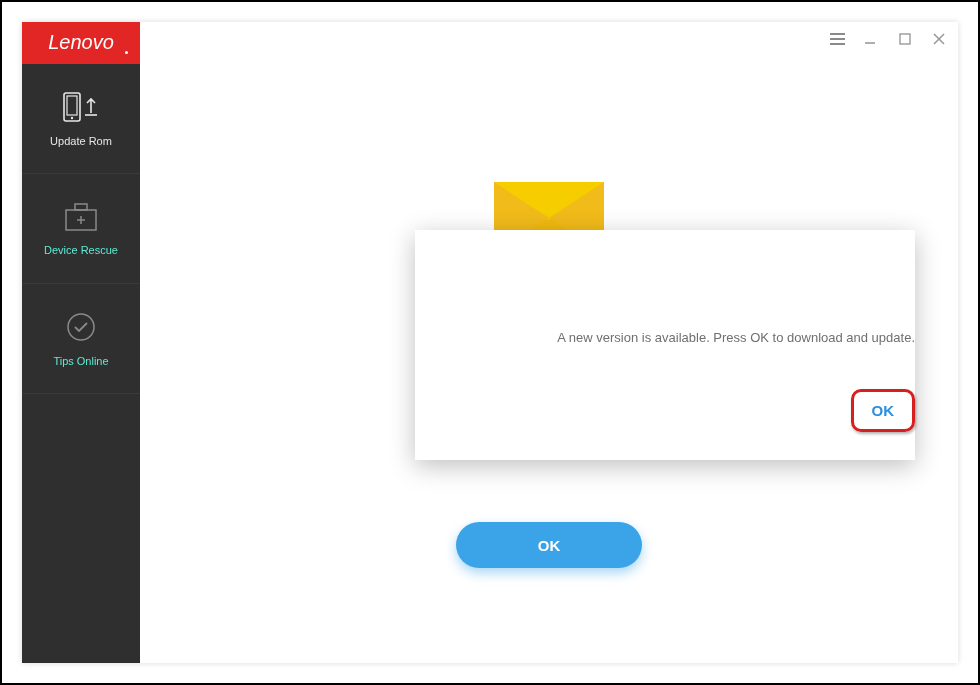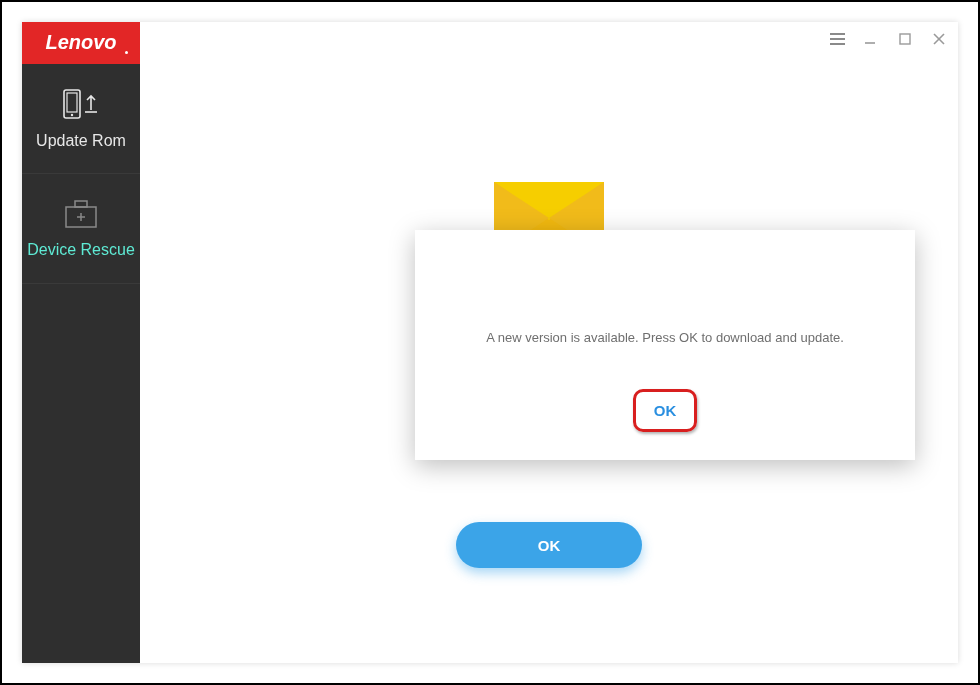--- a/index.html
+++ b/index.html
@@ -1,37 +1,37 @@
 <!DOCTYPE html>
 <html><head>
 <meta charset="utf-8">
 <style>
 * { margin: 0; padding: 0; box-sizing: border-box; }
 html, body { width: 980px; height: 685px; overflow: hidden; font-family: "Segoe UI", Arial, sans-serif; }
 .frame { position: absolute; inset: 0; border: 2px solid #000; background: #fff; }
 .app { position: absolute; left: 20px; top: 20px; right: 20px; bottom: 20px; background: #fff; box-shadow: 0 0 6px rgba(0,0,0,.15); display: flex; }
 .sidebar { width: 118px; background: #2f2f2f; display: flex; flex-direction: column; }
-.logo { height: 42px; background: #e22626; color: #fff; font-weight: 700; font-style: italic; font-size: 20px; display: flex; align-items: center; justify-content: center; padding-bottom: 2px; position: relative; }
+.logo { height: 42px; background: #e22626; color: #fff; font-weight: 400; font-style: italic; font-size: 20px; display: flex; align-items: center; justify-content: center; padding-bottom: 2px; position: relative; }
 .logo::after { content: ""; position: absolute; right: 12px; bottom: 10px; width: 3px; height: 3px; background: #fff; border-radius: 50%; }
 .side-item { height: 110px; display: flex; flex-direction: column; align-items: center; justify-content: center; gap: 12px; color: #5eead4; border-bottom: 1px solid #3a3a3a; cursor: pointer; }
 .side-item.active { color: #e8e8e8; }
-.side-label { font-size: 16px; }
+.side-label { font-size: 11px; }
 .ic { display: flex; align-items: center; justify-content: center; }
 .main { flex: 1; position: relative; background: #fff; }
 .window-controls { position: absolute; top: 10px; right: 12px; display: flex; align-items: center; gap: 20px; }
 .wc { width: 14px; height: 14px; color: #9a9a9a; cursor: pointer; display: flex; align-items: center; justify-content: center; }
 .menu-icon { flex-direction: column; gap: 3px; }
 .menu-icon span { width: 15px; height: 2px; background: #8a8a8a; display: block; }
 .envelope { position: absolute; left: 50%; top: 160px; transform: translateX(-50%); width: 110px; height: 72px; }
 .env-body { position: absolute; inset: 0; background: #f2b90f; }
 .env-flap { position: absolute; left: 0; top: 0; width: 0; height: 0; border-left: 55px solid transparent; border-right: 55px solid transparent; border-top: 38px solid #f6ce00; }
 .env-left { position: absolute; left: 0; bottom: 0; width: 0; height: 0; border-left: 55px solid #f1bb1a; border-top: 36px solid transparent; border-bottom: 36px solid transparent; z-index:1;}
 .env-right { position: absolute; right: 0; bottom: 0; width: 0; height: 0; border-right: 55px solid #f1bb1a; border-top: 36px solid transparent; border-bottom: 36px solid transparent; z-index:1;}
 .big-ok { position: absolute; left: 50%; top: 500px; transform: translateX(-50%); width: 186px; height: 46px; background: #3ba4e8; color: #fff; border: none; border-radius: 23px; font-size: 15px; font-weight: 600; cursor: pointer; box-shadow: 0 5px 12px rgba(59,164,232,.45); }
-.dialog { position: absolute; left: 275px; top: 208px; width: 500px; height: 230px; background: #fff; box-shadow: 0 6px 24px rgba(0,0,0,.25); display: flex; flex-direction: column; align-items: center; }
+.dialog { position: absolute; left: 275px; top: 208px; width: 500px; height: 230px; background: #fff; box-shadow: 0 6px 24px rgba(0,0,0,.25); display: flex; flex-direction: column; align-items: flex-end; }
 .dialog-text { margin-top: 100px; color: #6f6f6f; font-size: 13px; text-align: center; }
 .dialog-ok-wrap { margin-top: 44px; border: 3px solid #d81f1f; border-radius: 10px; padding: 6px 10px; box-shadow: 1px 2px 3px rgba(0,0,0,.3); }
 .dialog-ok { color: #2a8fe0; font-size: 15px; font-weight: 700; background: none; border: none; cursor: pointer; padding: 4px 8px; }
 </style>
 </head>
 <body>
 
 <div class="frame">
   <div class="app">
 
@@ -56,20 +56,29 @@
           <svg width="34" height="30" viewBox="0 0 34 30">
             <rect x="2" y="8" width="30" height="20" fill="none" stroke="#8a8a8a" stroke-width="1.5"></rect>
             <rect x="11" y="2" width="12" height="6" fill="none" stroke="#8a8a8a" stroke-width="1.5"></rect>
             <line x1="17" y1="14" x2="17" y2="22" stroke="#8a8a8a" stroke-width="1.5"></line>
             <line x1="13" y1="18" x2="21" y2="18" stroke="#8a8a8a" stroke-width="1.5"></line>
           </svg>
         </span>
         <span class="side-label">Device Rescue</span>
       </div>
 
+      <div class="side-item">
+        <span class="ic">
+          <svg width="32" height="32" viewBox="0 0 32 32">
+            <circle cx="16" cy="16" r="13" fill="none" stroke="#8a8a8a" stroke-width="1.5"></circle>
+            <path d="M10 16 L14 20 L22 12" fill="none" stroke="#8a8a8a" stroke-width="1.8"></path>
+          </svg>
+        </span>
+        <span class="side-label">Tips Online</span>
+      </div>
     </div>
 
     <div class="main">
       <div class="window-controls">
         <div class="wc menu-icon">
             <span></span>
             <span></span>
             <span></span>
           </div>
         <div class="wc">

